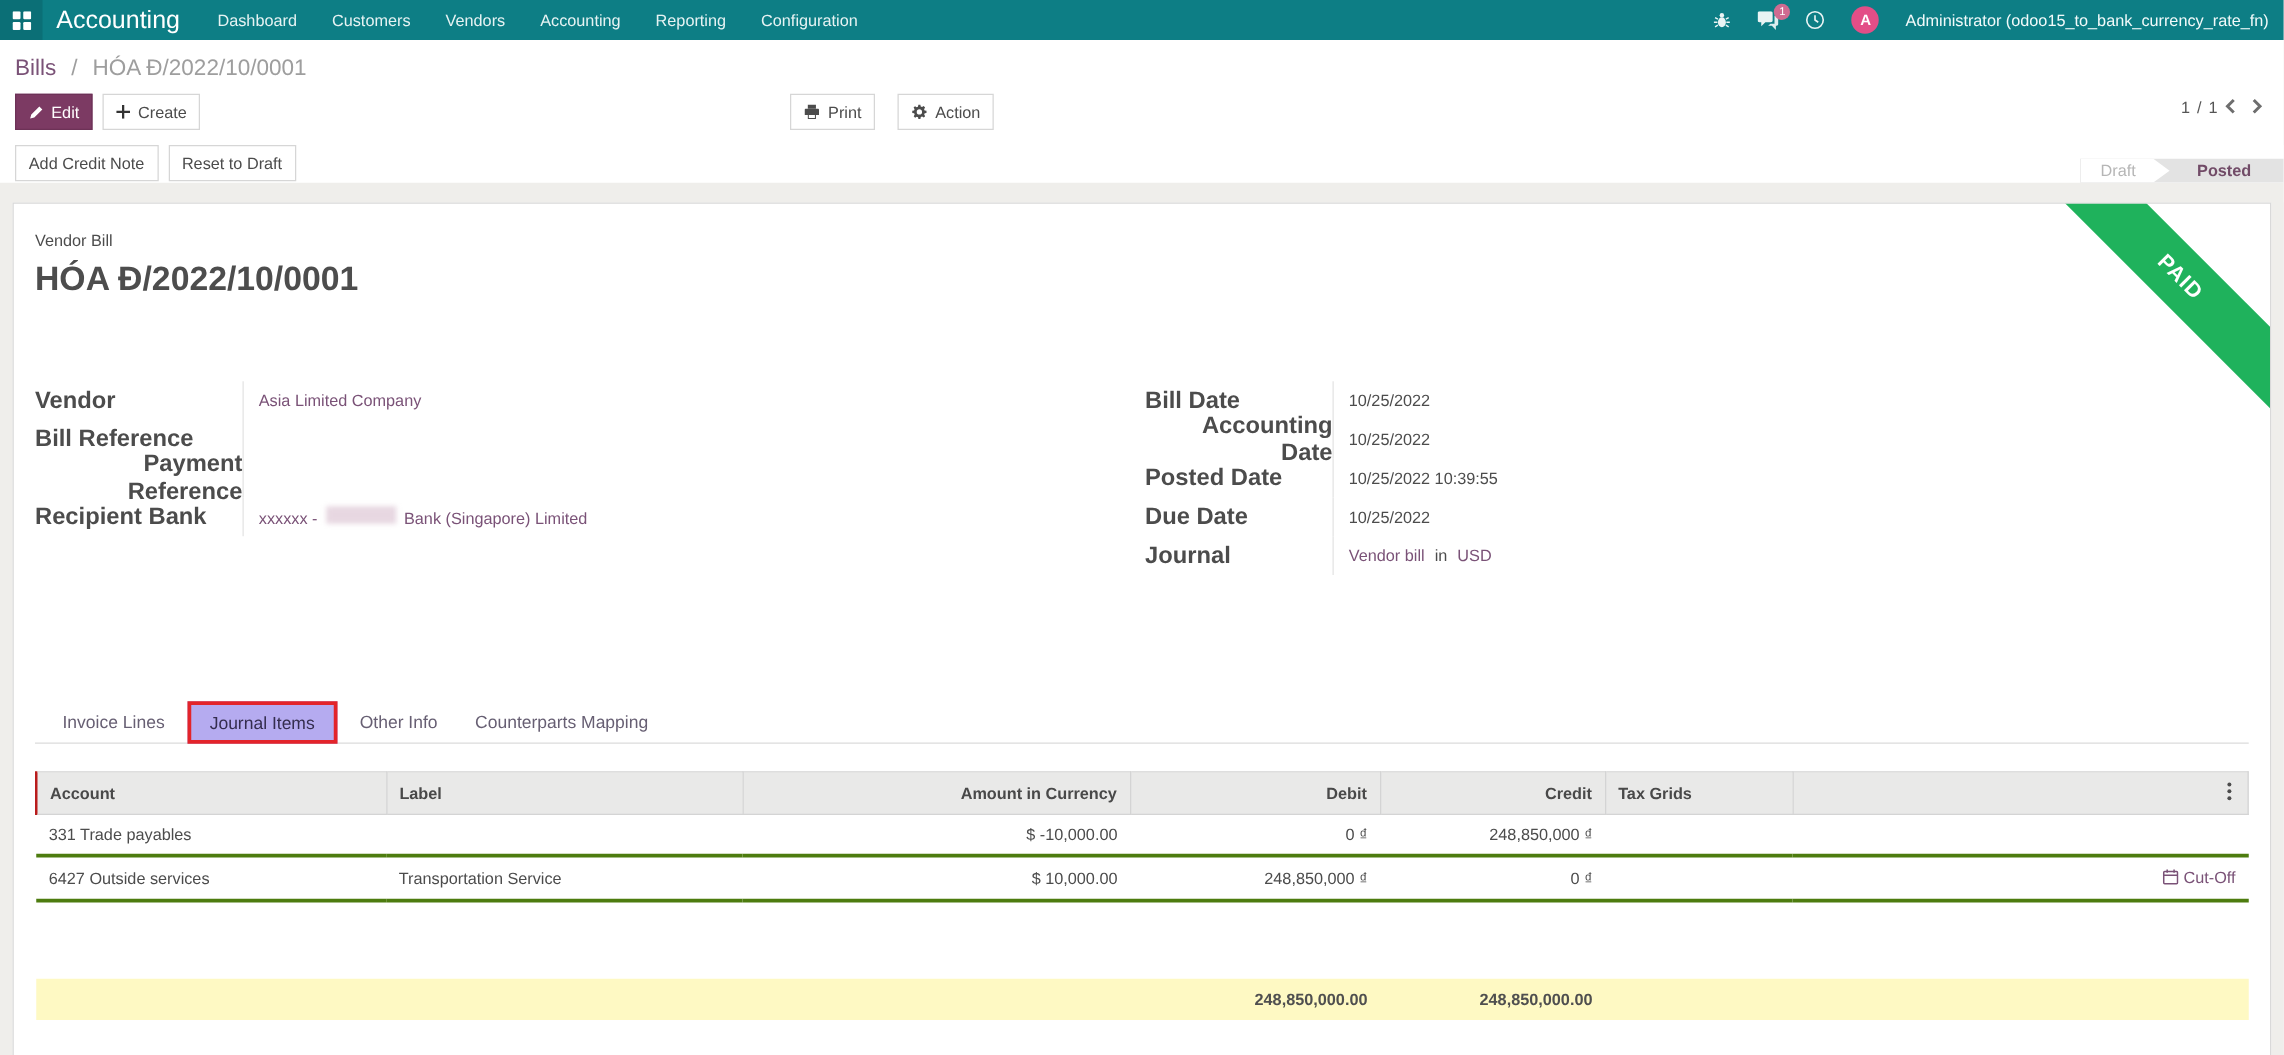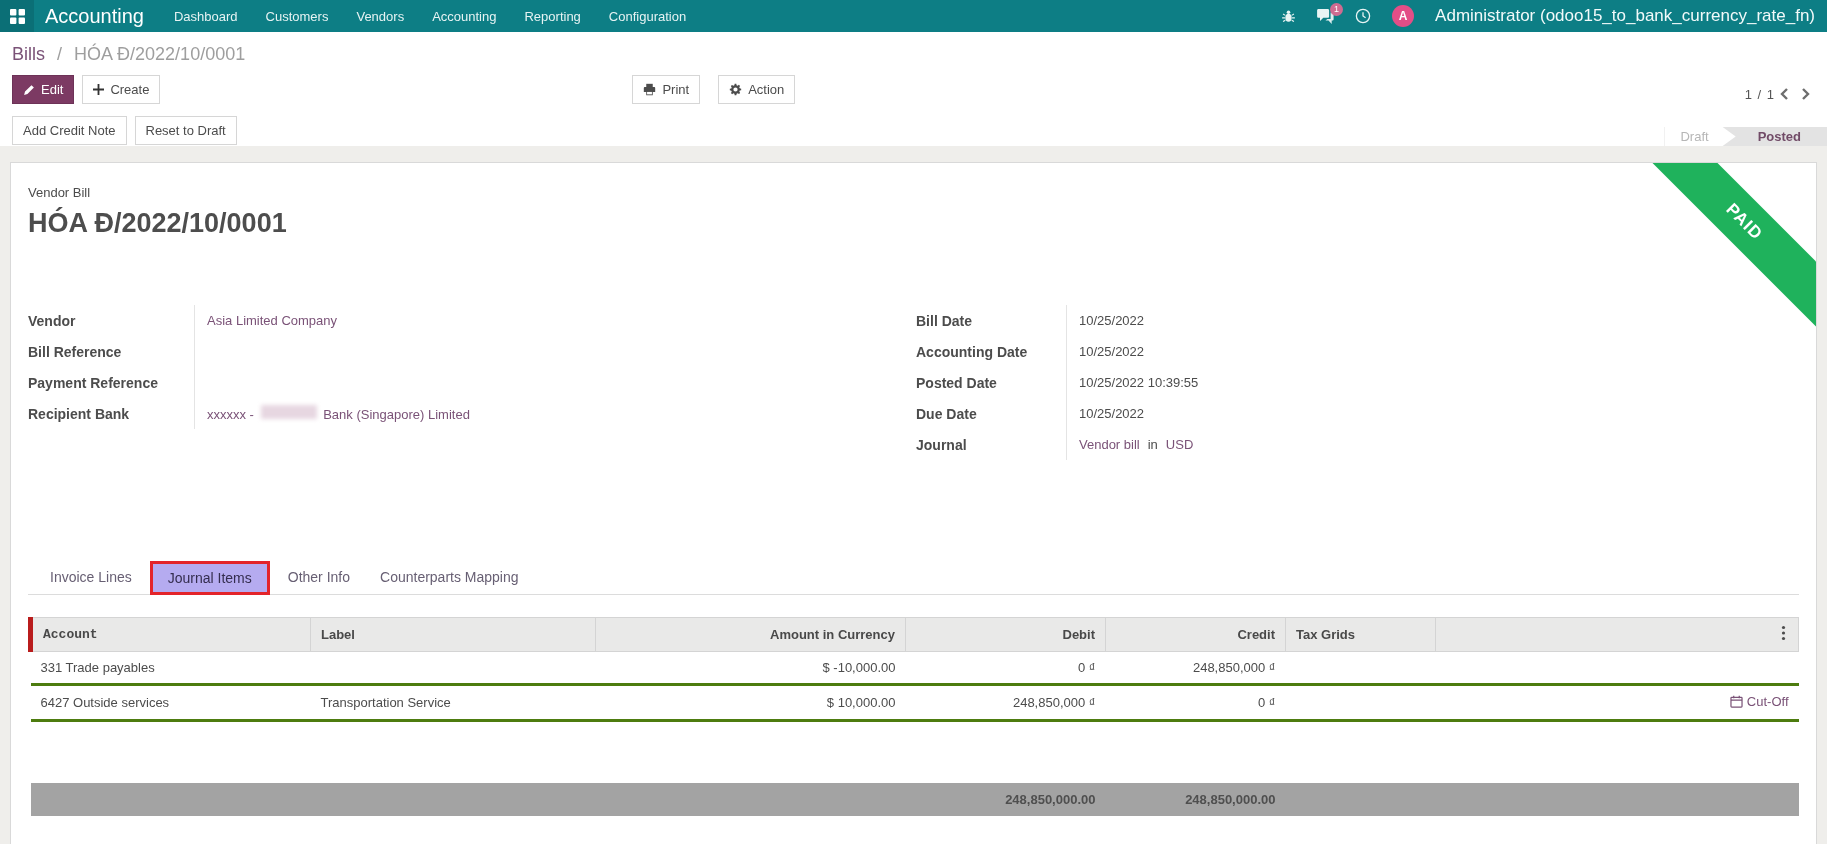--- a/index.html
+++ b/index.html
@@ -19,29 +19,29 @@
   .nav-right { margin-left:auto; display:flex; align-items:center; gap:21px; padding-right:12px; }
   .nav-icon { position:relative; display:flex; align-items:center; color:#e9f4f4; cursor:pointer; }
   .badge {
     position:absolute; top:-6px; right:-9px; background:#cf6b91; color:#fff; font-size:9px;
     min-width:13px; height:13px; border-radius:8px; display:flex; align-items:center; justify-content:center; padding:0 3px;
   }
   .avatar {
     width:22px; height:22px; border-radius:50%; background:#e34e87; color:#fff; font-size:12px; font-weight:700;
     display:flex; align-items:center; justify-content:center; cursor:pointer;
   }
-  .username { font-size:17px; color:#f2fafa; white-space:nowrap; cursor:pointer; }
+  .username { font-size:13px; color:#f2fafa; white-space:nowrap; cursor:pointer; }
 
   
   .control-panel { background:#fff; padding-bottom:0; }
   .breadcrumb { padding:12px 12px 6px; font-size:18px; }
   .breadcrumb a { color:#7a5277; text-decoration:none; cursor:pointer; }
   .breadcrumb .sep { color:#9e9e9e; margin:0 7px; }
   .breadcrumb .current { color:#9e9e9e; }
-  .cp-buttons { display:flex; align-items:flex-end; padding:4px 12px 0; }
+  .cp-buttons { display:flex; align-items:flex-start; padding:4px 12px 0; }
   .btn {
     font-family:"Liberation Sans", sans-serif; font-size:13px; background:#fff; border:1px solid #d6d6d6;
     color:#4c4c4c; padding:5px 10px; cursor:pointer; display:inline-flex; align-items:center; gap:6px; height:29px;
   }
   .btn-primary { background:#7c3a63; border-color:#6d3257; color:#fff; }
   .gap8 { display:flex; gap:8px; }
   .cp-center { margin-left:472px; display:flex; gap:18px; }
   .pager { margin-left:auto; display:flex; align-items:center; color:#555; }
   .pager-value { font-size:13px; letter-spacing:1px; }
   .pager-btn { background:none; border:none; color:#6e6e6e; cursor:pointer; display:flex; align-items:center; padding:2px; }
@@ -66,21 +66,21 @@
   .ribbon {
     position:absolute; top:36px; right:-68px; width:280px; height:46px; background:#1fb25c;
     transform:rotate(45deg); display:flex; align-items:center; justify-content:center;
     color:#fff; font-weight:700; font-size:17px; letter-spacing:1px;
   }
   .doc-type { font-size:13px; color:#4c4c4c; }
   .doc-name { font-size:27px; font-weight:700; color:#4d4d4d; margin-top:8px; }
 
   .fields { display:grid; grid-template-columns:888px 1fr; margin-top:66px; }
   .frow { display:flex; align-items:stretch; height:31px; }
-  .flabel { display:flex; align-items:center; font-size:14px; font-weight:700; color:#4c4c4c;text-align:right; }
+  .flabel { display:flex; align-items:center; font-size:19px; font-weight:700; color:#4c4c4c;text-align:right; }
   .fgroup-left .flabel { width:166px; }
   .fgroup-right .flabel { width:150px; }
   .fvalue {
     flex:1; border-left:1px solid #e4e4e4; padding-left:12px; display:flex; align-items:center;
     font-size:13px; color:#4c4c4c; white-space:pre;
   }
   .link { color:#7a5277; cursor:pointer; }
   .redacted { display:inline-block; width:56px; height:14px; background:#e7d7e1; filter:blur(2px); margin:0 3px; }
   .conj { margin:0 8px; color:#4c4c4c; }
 
@@ -88,28 +88,28 @@
   .tabs { display:flex; align-items:center; gap:6px; margin-top:100px; border-bottom:1px solid #dcdcdc; padding-left:10px; }
   .tab { font-size:14px; color:#675f73; padding:9px 12px; text-decoration:none; cursor:pointer; }
   .tab.active { background:#b5abf0; border:3px solid #e3242a; color:#342d4e; padding:6px 15px; margin-bottom:-1px; }
 
   
   table { width:100%; border-collapse:collapse; table-layout:fixed; margin-top:22px; font-size:13px; }
   thead th {
     background:#e9e9e8; border:1px solid #d4d4d4; border-left:none; font-weight:700; color:#494949;
     text-align:left; padding:7px 10px; height:30px;
   }
-  thead th:first-child { border-left:5px solid #b91c1c;font-family:Liberation Mono, monospace; }
+  thead th:first-child { border-left:2px solid #b91c1c; }
   thead th.num { text-align:right; }
   thead th.last { text-align:right; }
   tbody td { border-bottom:3px solid #4d7c0f; padding:8px 10px; height:32px; color:#4c4c4c; overflow:hidden; white-space:nowrap; }
   td.num { text-align:right; }
   td.extra { text-align:right; }
   tr.spacer-row td { height:62px; border-bottom:none; }
-  tfoot td { background:#a3a3a3; font-weight:700; color:#4f4f4f; padding:8px 10px; height:33px; }
+  tfoot td { background:#fef9c3; font-weight:700; color:#4f4f4f; padding:8px 10px; height:33px; }
   .cutoff { color:#7a5277; display:inline-flex; align-items:center; gap:4px; cursor:pointer; }
   .kebab { background:none; border:none; cursor:pointer; color:#4c4c4c; padding:0 2px; }
 
   svg { display:block; }
 </style>
 </head>
 <body>
 
 <nav class="navbar">
   <button class="apps-btn">

